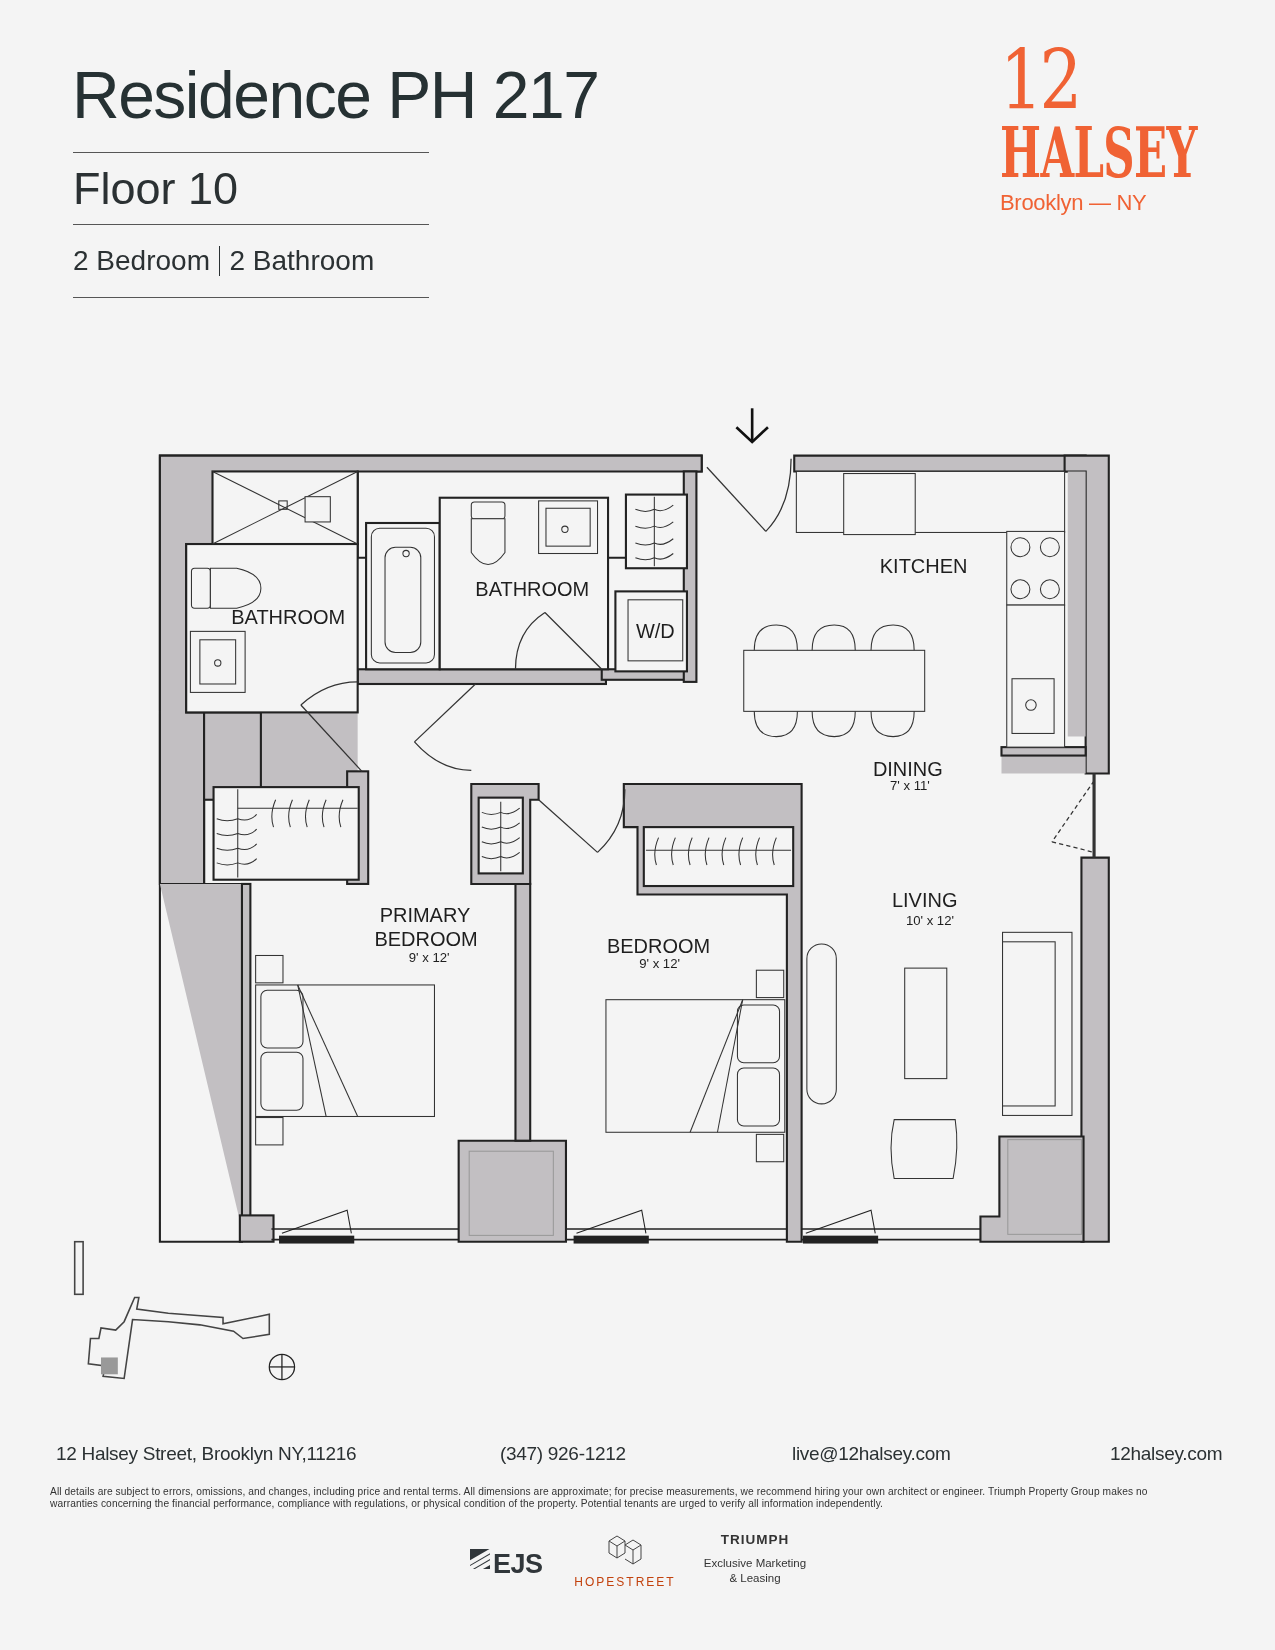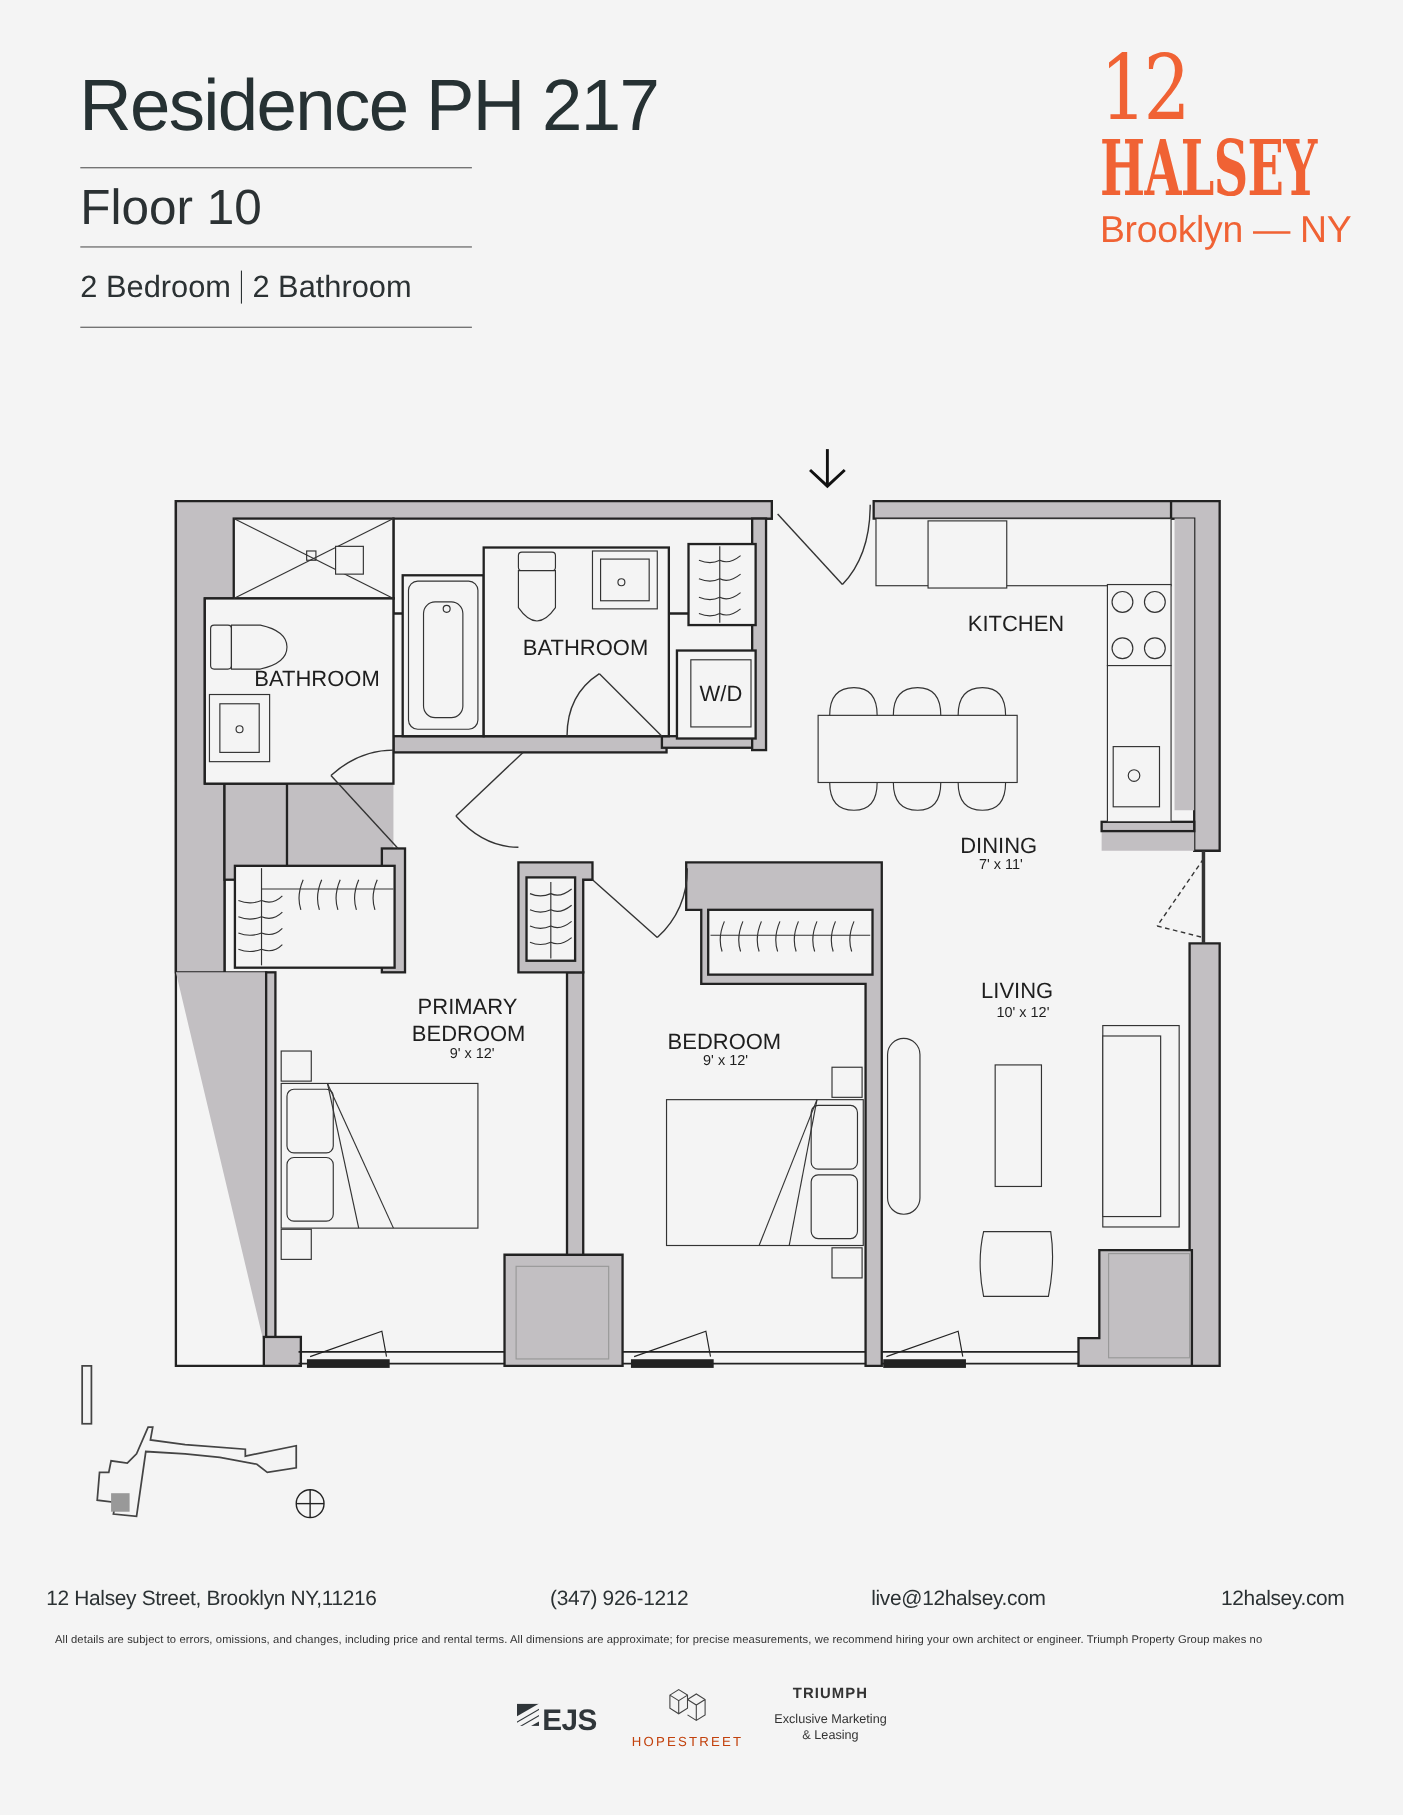--- a/index.html
+++ b/index.html
@@ -6,21 +6,21 @@
   body { width:1275px; height:1650px; background:#f4f4f4; position:relative; overflow:hidden; font-family:"Liberation Sans", sans-serif; color:#263133; }
   .abs { position:absolute; }
   .title { left:72px; top:62px; font-size:66px; font-weight:400; letter-spacing:-1.5px; color:#263133; line-height:1; white-space:nowrap; }
   .rule { left:73px; width:356px; height:0; border-top:1.5px solid #555; }
   .floor { left:73px; top:166px; font-size:45px; color:#2b3133; line-height:1; }
   .beds { left:73px; top:246px; font-size:28px; color:#2b3133; line-height:1; white-space:nowrap; }
   .beds .sep { display:inline-block; width:1.5px; height:30px; background:#2b3133; vertical-align:-6px; margin:0 9px; }
   .logo { left:1000px; top:40px; width:232px; color:#f06234; }
   .logo .num { font-family:"DejaVu Serif", serif; font-size:82px; line-height:1; letter-spacing:-4px; transform:scaleX(0.82); transform-origin:left top; display:block; height:78px; }
   .logo .name { font-family:"DejaVu Serif", serif; font-weight:bold; font-size:70px; line-height:1; transform:scaleX(0.62); transform-origin:left top; display:block; white-space:nowrap; letter-spacing:-1px; height:80px; }
-  .logo .loc { font-size:34px; line-height:1; white-space:nowrap; display:block; margin-top:-6px; letter-spacing:-0.3px; }
+  .logo .loc { font-size:22px; line-height:1; white-space:nowrap; display:block; margin-top:-6px; letter-spacing:-0.3px; }
   svg.plan { left:0; top:0; width:1275px; height:1650px; }
   .room-label { font-family:"Liberation Sans", sans-serif; font-size:19px; fill:#1e1e1e; }
   .room-dim { font-family:"Liberation Sans", sans-serif; font-size:12.5px; fill:#1e1e1e; }
   .footer-row { top:1443px; font-size:19px; color:#2b3133; white-space:nowrap; letter-spacing:-0.3px; }
   .disclaimer { left:50px; width:1175px; top:1486px; font-size:10.2px; line-height:12px; color:#333; text-align:left; letter-spacing:0.1px; }
   .ejs { left:470px; top:1549px; font-size:27px; font-weight:bold; letter-spacing:-0.5px; display:flex; align-items:flex-start; gap:3px; color:#30363a; }
   .ejs .mark { width:20px; height:20px; background:#30363a; display:inline-block; position:relative; overflow:hidden; }
   .ejs .mark:after { content:""; position:absolute; left:-4px; top:11px; width:30px; height:4px; background:#f4f4f4; transform:rotate(-30deg); box-shadow:0 -5px 0 #f4f4f4, 0 5px 0 #f4f4f4; }
   .hope { left:570px; top:1533px; width:110px; text-align:center; }
   .hope .txt { font-size:12px; letter-spacing:2px; color:#c2410c; margin-top:4px; display:block; }
@@ -223,27 +223,28 @@
     <path d="M128 1233 L132 1233 L130 1244 L160 1248 L212 1252 L212 1258 L256 1249 L256 1268 L231 1272 L222 1265 L190 1259 L160 1256 L126 1254 L118 1310 L98 1308 L100 1298 L84 1296 L86 1272 L94 1272 L96 1262 L110 1264 L118 1256 Z"></path>
     <rect x="96" y="1290" width="16" height="16" fill="#999" stroke="none"></rect>
   </g>
   <g stroke="#222" stroke-width="1.2" fill="none">
     <circle cx="268" cy="1299" r="12"></circle>
     <line x1="256" y1="1299" x2="280" y2="1299"></line>
     <line x1="268" y1="1287" x2="268" y2="1311"></line>
   </g>
 </svg>
 
-<div class="abs footer-row" style="left:42px">12 Halsey Street, Brooklyn NY,11216</div>
+<div class="abs footer-row" style="left:56px">12 Halsey Street, Brooklyn NY,11216</div>
 <div class="abs footer-row" style="left:500px">(347) 926-1212</div>
 <div class="abs footer-row" style="left:792px">live@12halsey.com</div>
 <div class="abs footer-row" style="left:1110px">12halsey.com</div>
 
 <div class="abs disclaimer">
   <div>All details are subject to errors, omissions, and changes, including price and rental terms. All dimensions are approximate; for precise measurements, we recommend hiring your own architect or engineer. Triumph Property Group makes no</div>
+  <div>warranties concerning the financial performance, compliance with regulations, or physical condition of the property. Potential tenants are urged to verify all information independently.</div>
 </div>
 
 <div class="abs ejs">
   <span class="mark"></span>
   <span>EJS</span>
 </div>
 <div class="abs hope">
   <svg width="40" height="34" viewBox="0 0 40 34">
     <g stroke="#444" stroke-width="1" fill="none">
       <path d="M4 8 L12 3 L20 8 L20 20 L12 25 L4 20 Z M4 8 L12 13 L20 8 M12 13 L12 25"></path>

